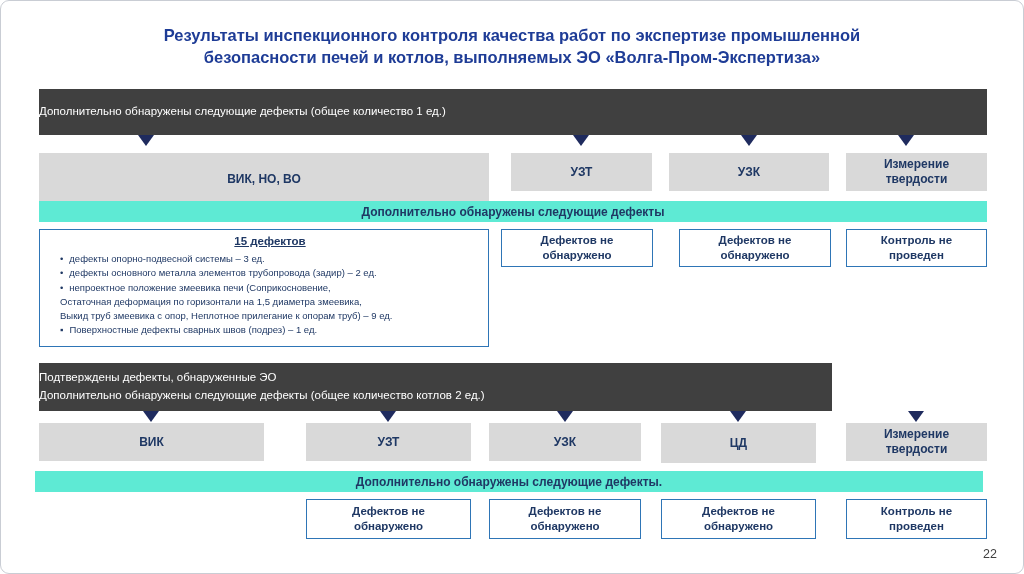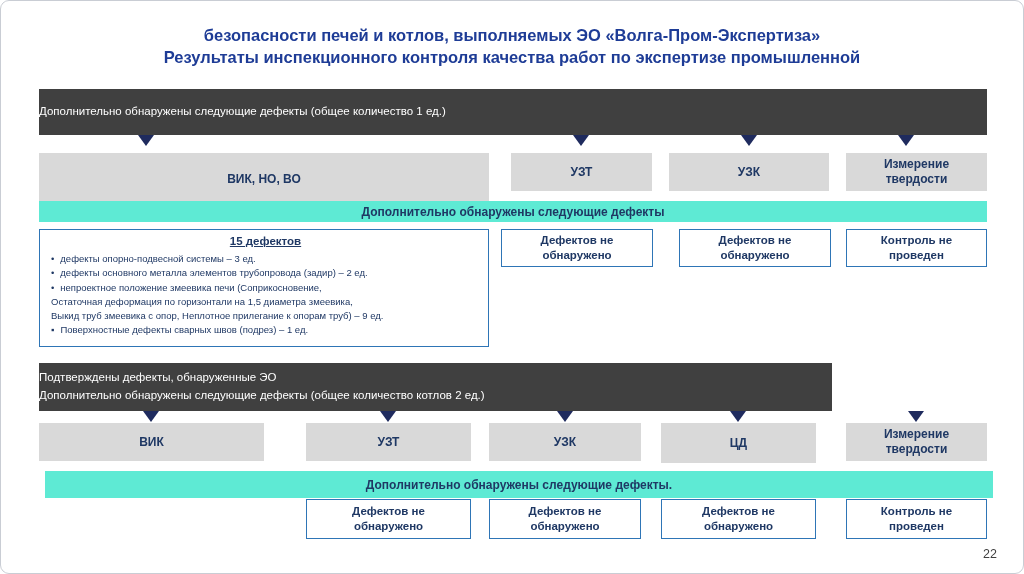--- a/index.html
+++ b/index.html
@@ -46,42 +46,42 @@
   }
   .result-box {
     position: absolute; background: #ffffff; border: 1.5px solid #2e75b6;
     color: #1f3864; font-weight: 700; font-size: 11.5px;
     display: flex; align-items: center; justify-content: center;
     text-align: center; line-height: 1.3;
   }
   .result-box span { max-width: 112px; }
   .detail-box {
     position: absolute; background: #ffffff; border: 1.5px solid #2e75b6;
-    color: #1f3864; padding: 5px 8px 4px 11px;
+    color: #1f3864; padding: 5px 8px 4px 20px;
   }
   .detail-title {
     text-align: center; font-weight: 700; font-size: 11.5px;
     text-decoration: underline; margin-bottom: 5px; color: #1f3864;
   }
   .detail-line { font-size: 9.5px; line-height: 1.5; color: #1f3864; }
   .marker { display: inline-block; margin-right: 6px; }
   .marker:empty { margin-right: 0; }
   .detail2-row { display: flex; font-size: 11px; line-height: 1.35; margin-top: 2px; color: #1f3864; }
   .detail2-row .marker { margin-right: 5px; }
   .detail2-text { flex: 1; text-align: justify; }
   .page-num { position: absolute; right: 26px; bottom: 12px; font-size: 12.5px; color: #404040; }
 </style>
 </head>
 <body>
 
 <div class="slide">
 
   <div class="title">
+    <div>Результаты инспекционного контроля качества работ по экспертизе промышленной</div>
     <div>безопасности печей и котлов, выполняемых ЭО «Волга-Пром-Экспертиза»</div>
-    <div>Результаты инспекционного контроля качества работ по экспертизе промышленной</div>
   </div>
 
   <div class="navy-bar" style="left:38px; top:88px; width:948px; height:46px">
     <div>Дополнительно обнаружены следующие дефекты (общее количество 1 ед.)</div>
   </div>
 
   <div class="arrow" style="left:137px; top:134px"></div>
   <div class="arrow" style="left:572px; top:134px"></div>
   <div class="arrow" style="left:740px; top:134px"></div>
   <div class="arrow" style="left:897px; top:134px"></div>
@@ -155,21 +155,21 @@
   <div class="method-box" style="left:488px; top:422px; width:152px; height:38px">
     <span>УЗК</span>
   </div>
   <div class="method-box" style="left:660px; top:422px; width:155px; height:40px">
     <span>ЦД</span>
   </div>
   <div class="method-box" style="left:845px; top:422px; width:141px; height:38px">
     <span class="narrow-label">Измерение твердости</span>
   </div>
 
-  <div class="blue-bar" style="left:44px; top:470px; width:948px; height:27px">
+  <div class="blue-bar" style="left:34px; top:470px; width:948px; height:21px">
     <span>Дополнительно обнаружены следующие дефекты.</span>
   </div>
 
 
   <div class="result-box" style="left:305px; top:498px; width:165px; height:40px">
     <span>Дефектов не обнаружено</span>
   </div>
   <div class="result-box" style="left:488px; top:498px; width:152px; height:40px">
     <span>Дефектов не обнаружено</span>
   </div>

